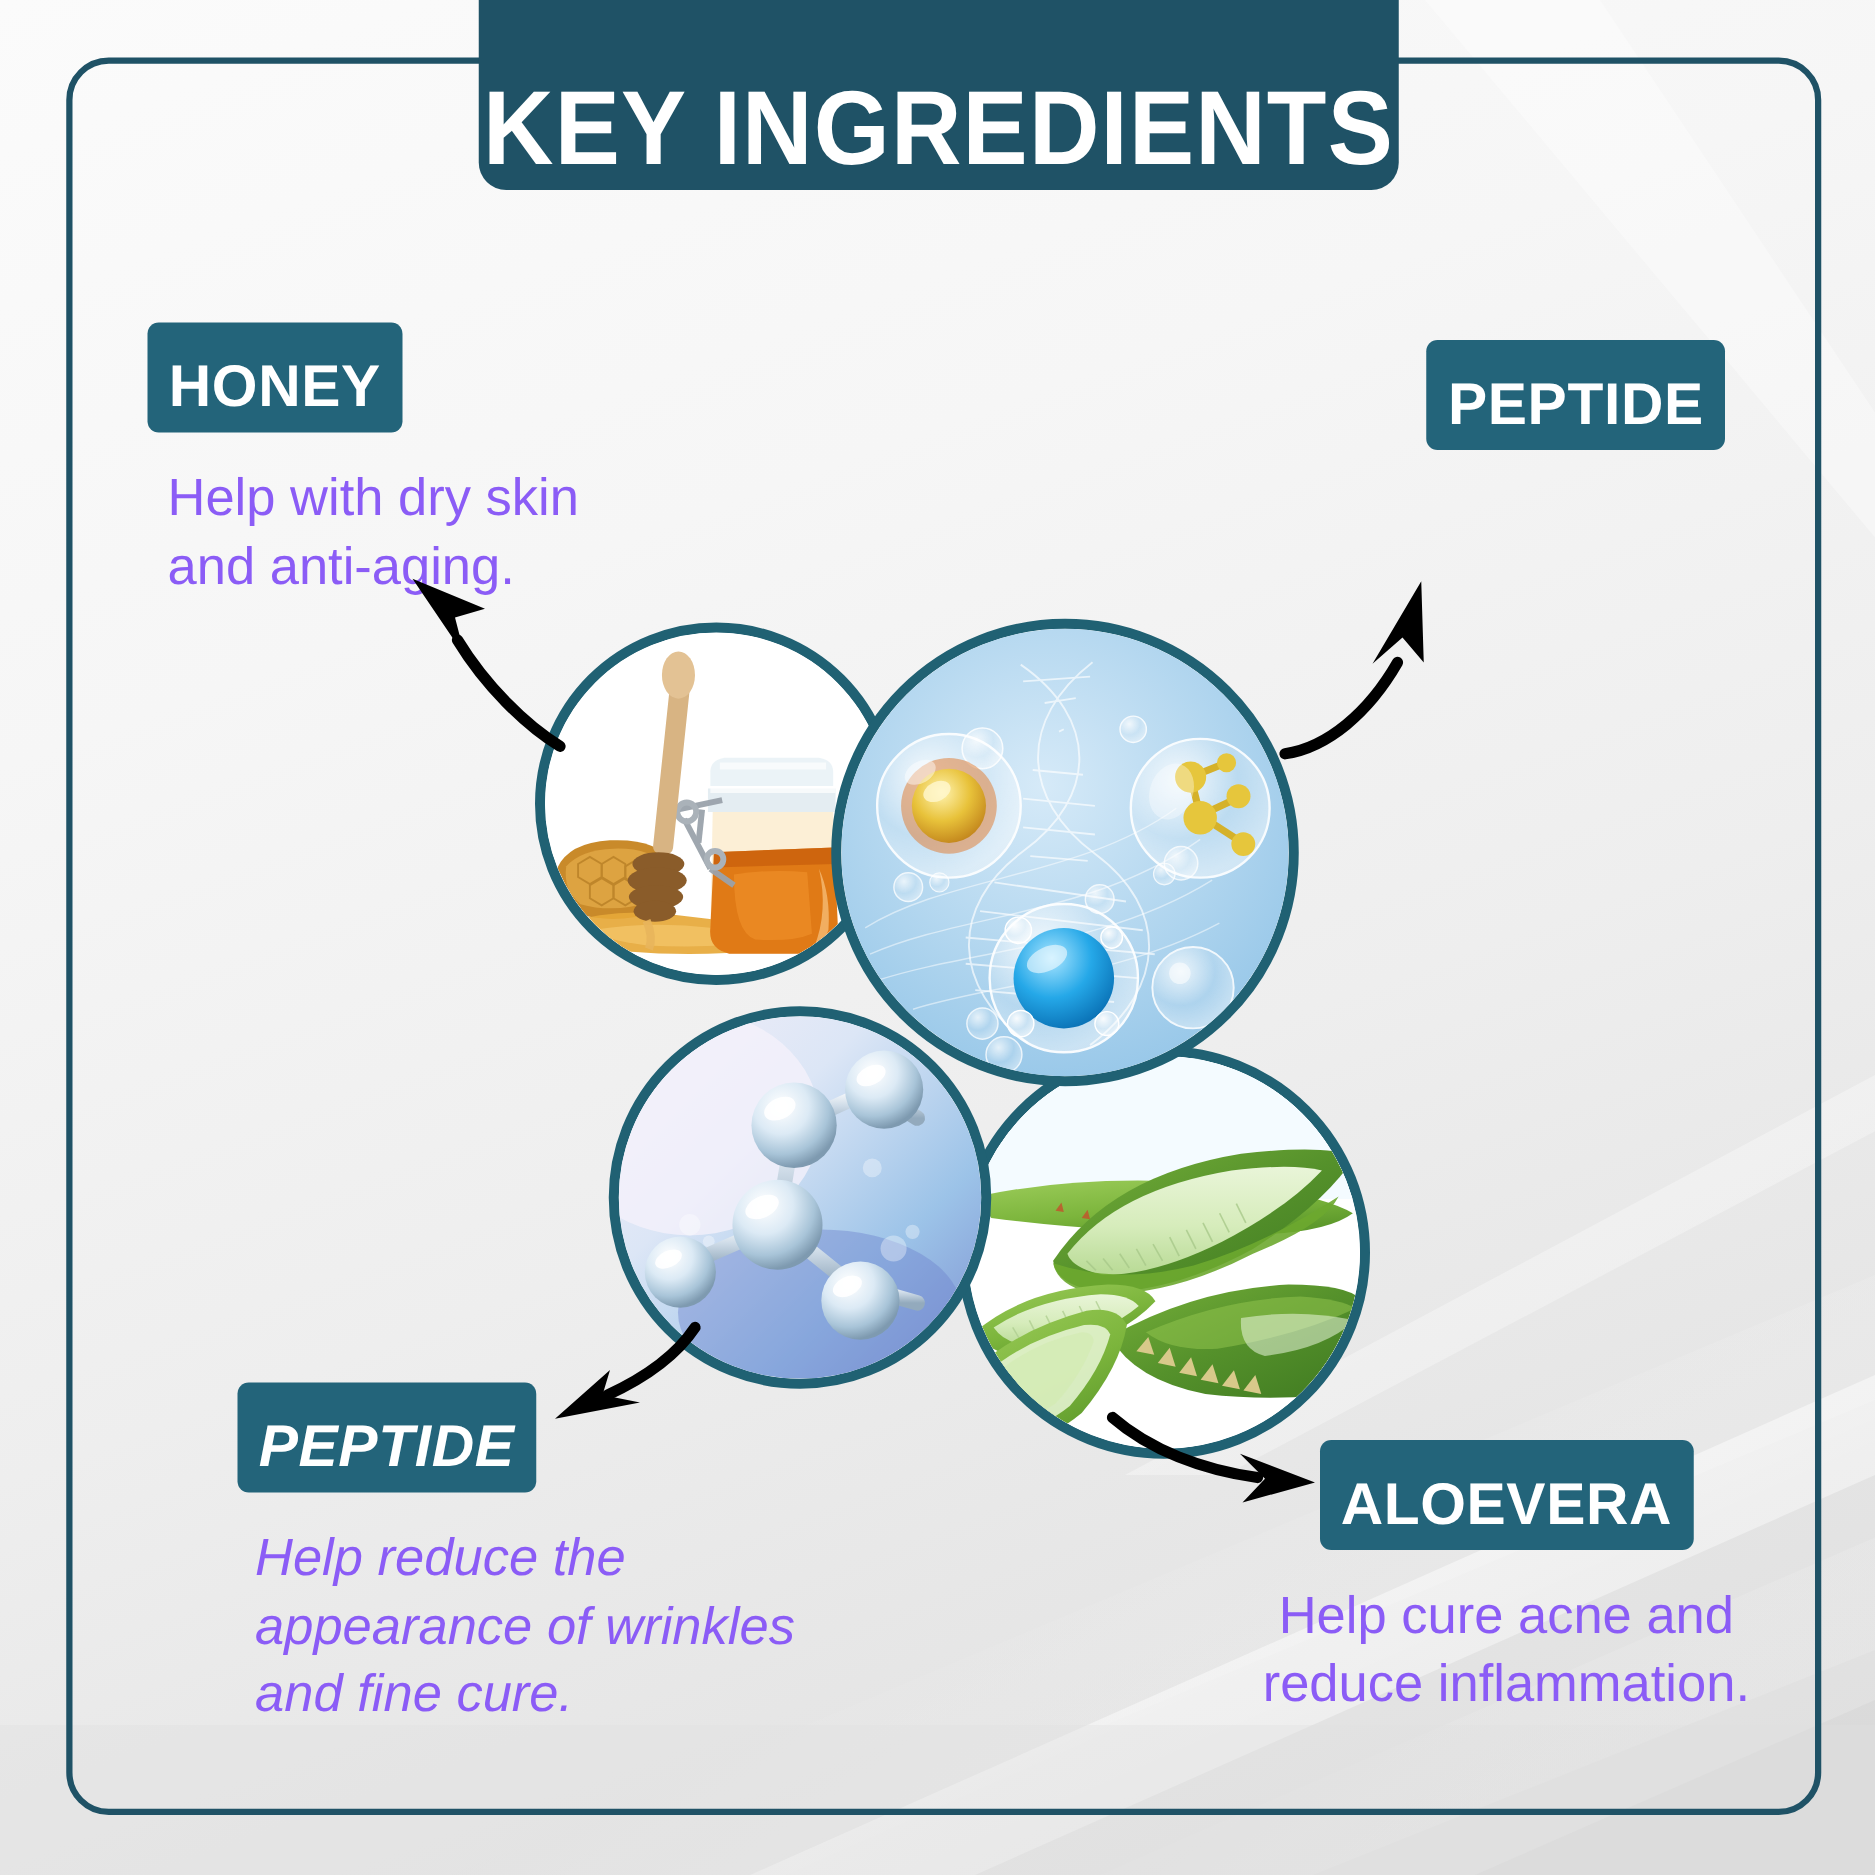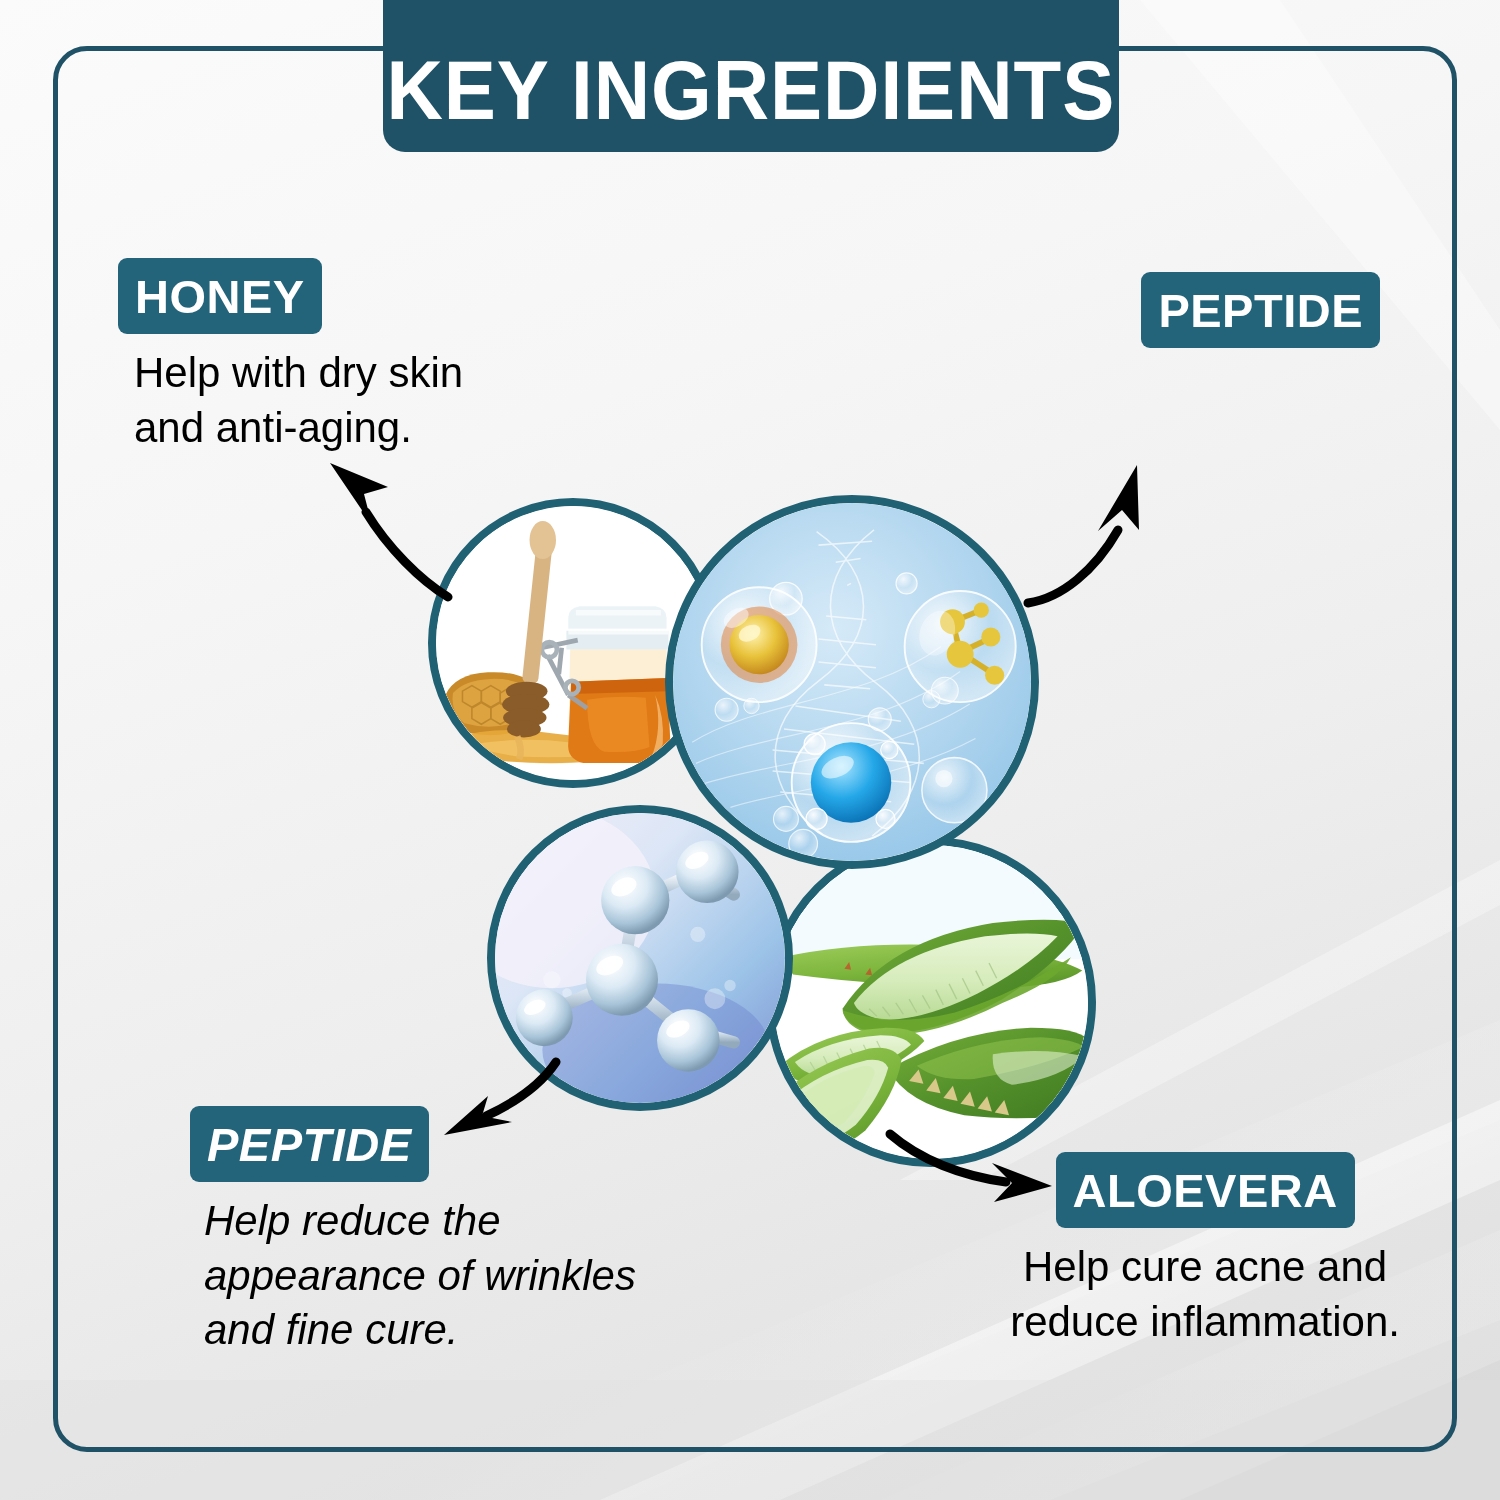--- a/index.html
+++ b/index.html
@@ -35,21 +35,21 @@
 
   
   .title-banner {
     position:absolute;
     left:383px; top:0px;
     width:736px; height:152px;
     background:#1f5266;
     border-bottom-left-radius:22px;
     border-bottom-right-radius:22px;
     display:flex; align-items:flex-end; justify-content:center;
-    padding-bottom:20px;
+    padding-bottom:8px;
   }
   .title-text {
     color:#ffffff;
     font-family:"Liberation Sans", sans-serif;
     font-weight:bold;
     font-size:84px;
     letter-spacing:1px;
     line-height:1;
     transform:scaleX(0.93);
     transform-origin:center bottom;
@@ -59,31 +59,31 @@
   
   .ing { position:absolute; }
   .ing-chip {
     display:inline-block;
     background:#23647a;
     color:#ffffff;
     font-weight:bold;
     font-size:47px;
     letter-spacing:0.5px;
     line-height:1;
-    padding:15px 17px 14px 17px;
+    padding:27px 17px 14px 17px;
     border-radius:9px;
     white-space:nowrap;
   }
   .ing-desc {
-    color:#000000;
+    color:#8b5cf6;
     font-size:42px;
     line-height:1.30;
     font-weight:400;
     white-space:pre-line;
-    margin-top:12px;
+    margin-top:25px;
   }
 
   .ing-honey     { left:118px;  top:258px;  text-align:left; }
   .ing-honey .ing-desc { margin-left:16px; }
 
   .ing-collagen  { right:120px; top:272px;  text-align:right; }
   .ing-collagen .ing-desc { margin-right:2px; }
 
   .ing-peptide   { left:190px;  top:1106px; text-align:left;font-style:italic; }
   .ing-peptide .ing-desc { margin-left:14px; }

